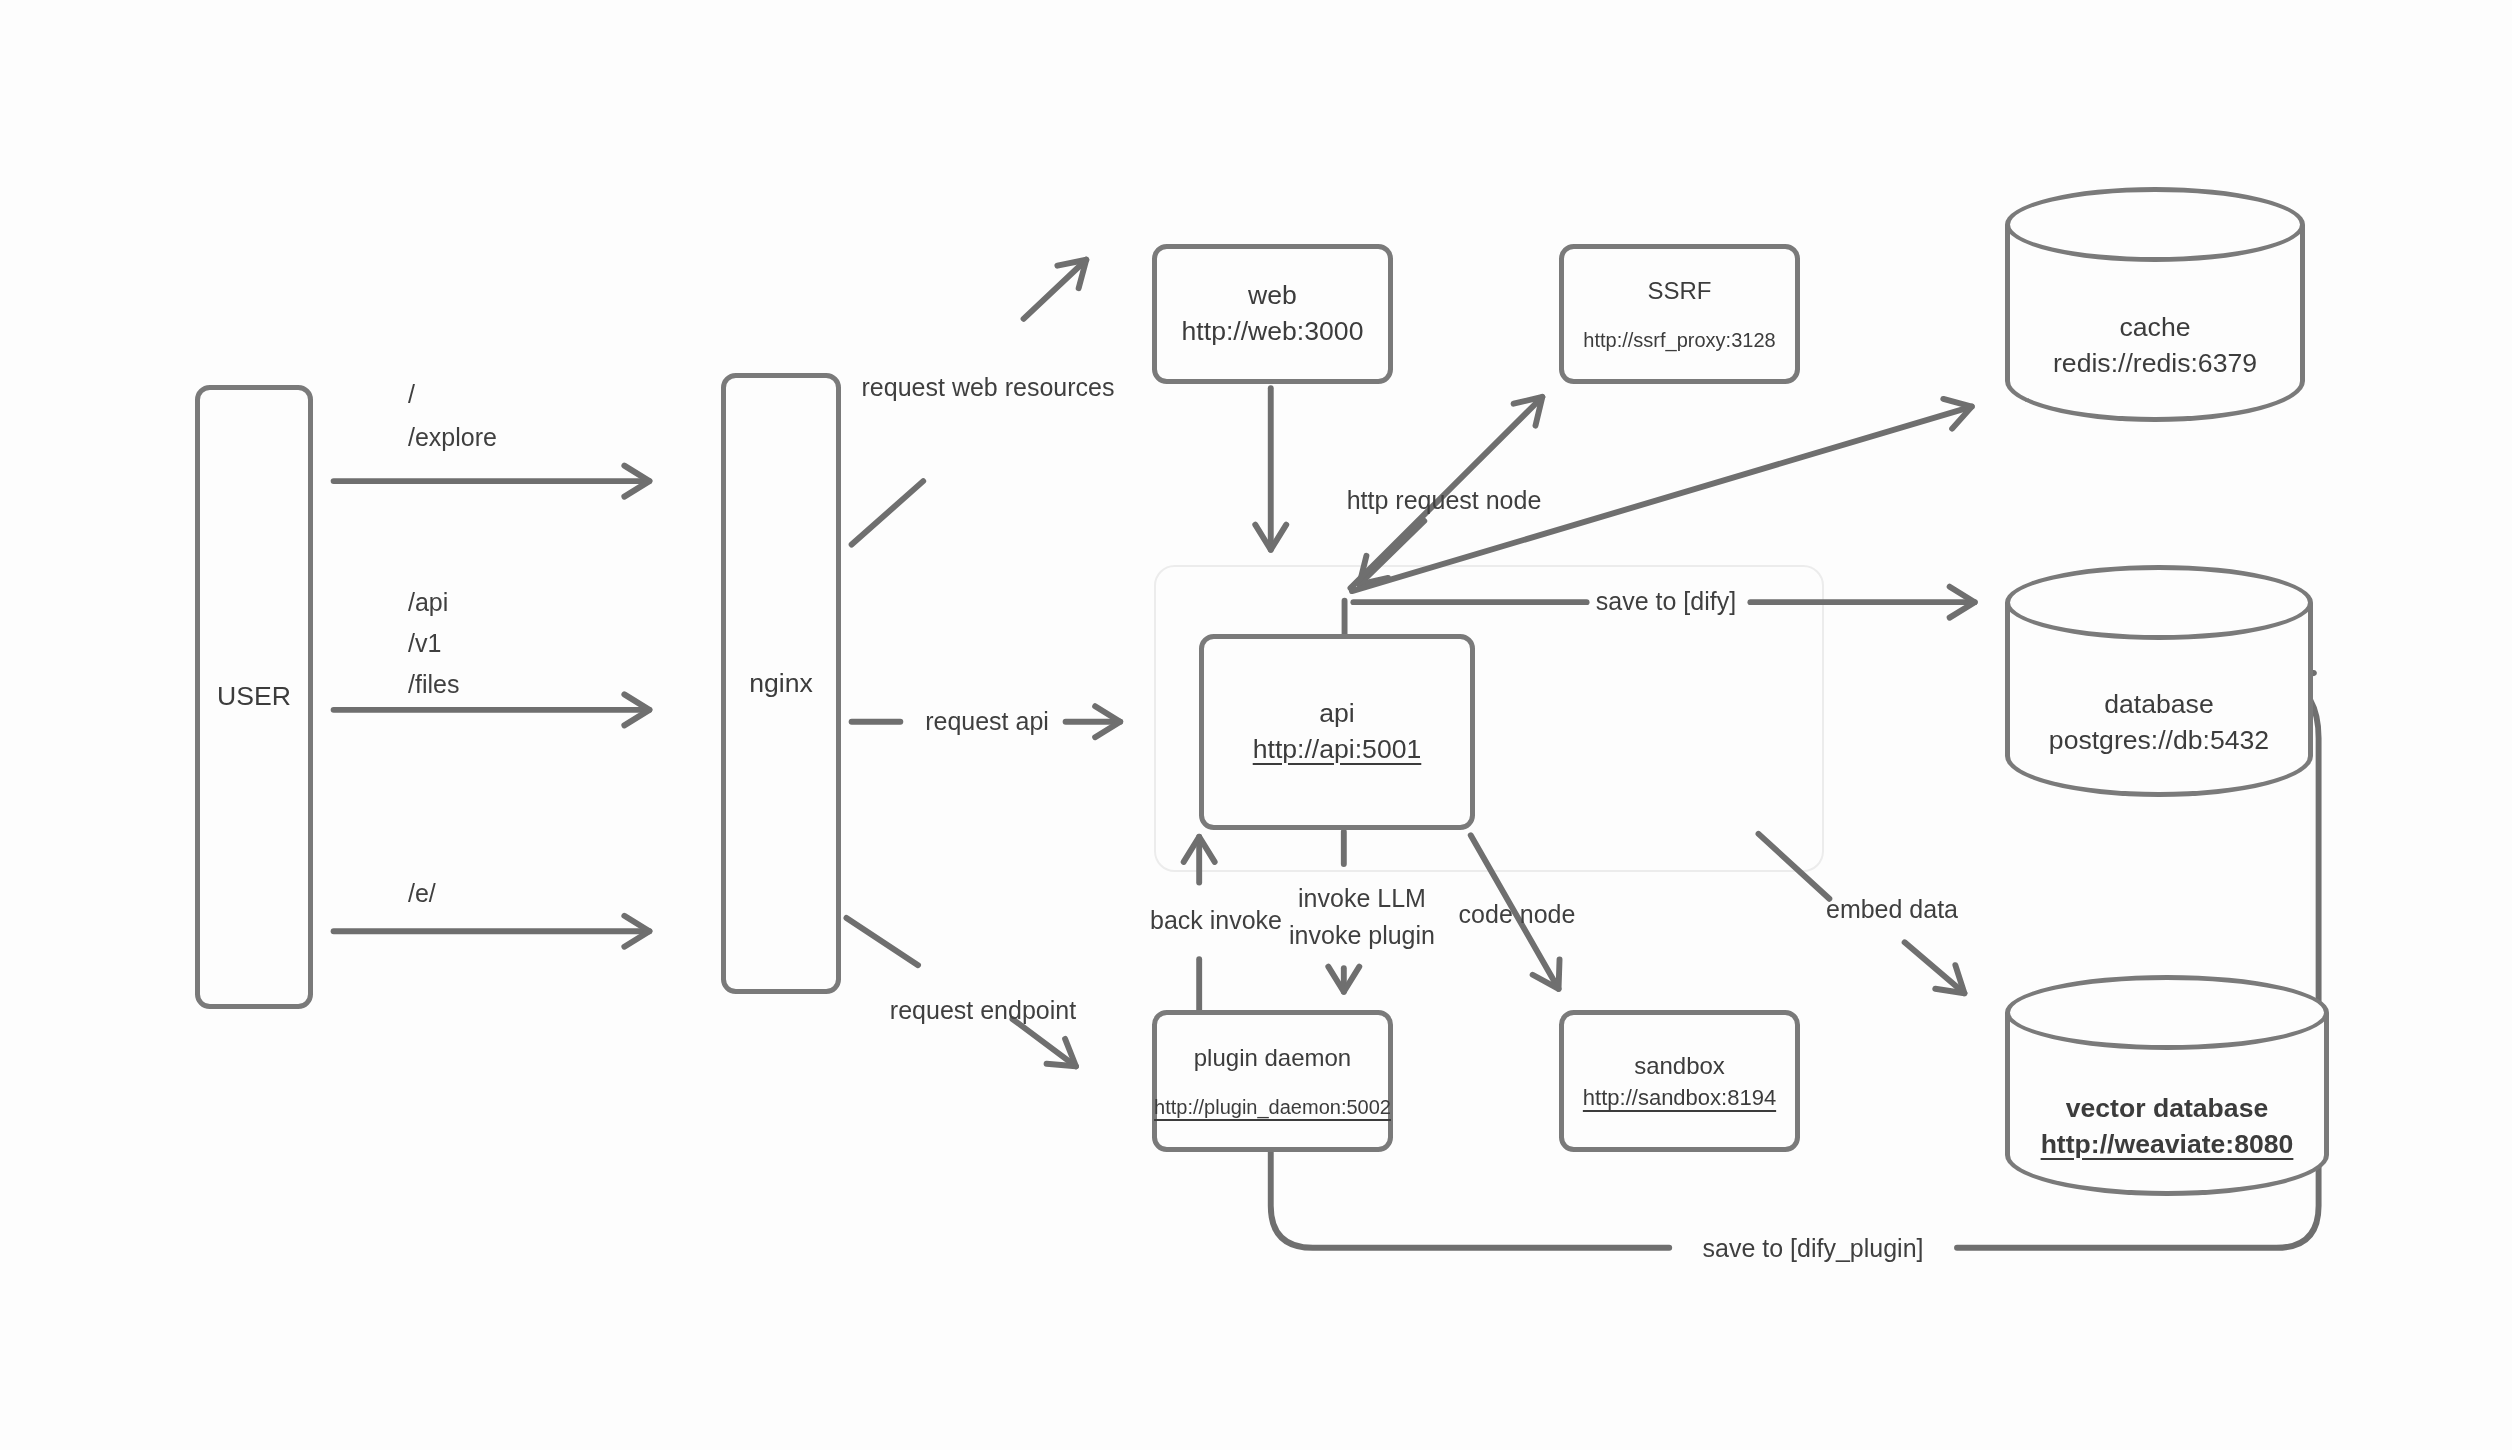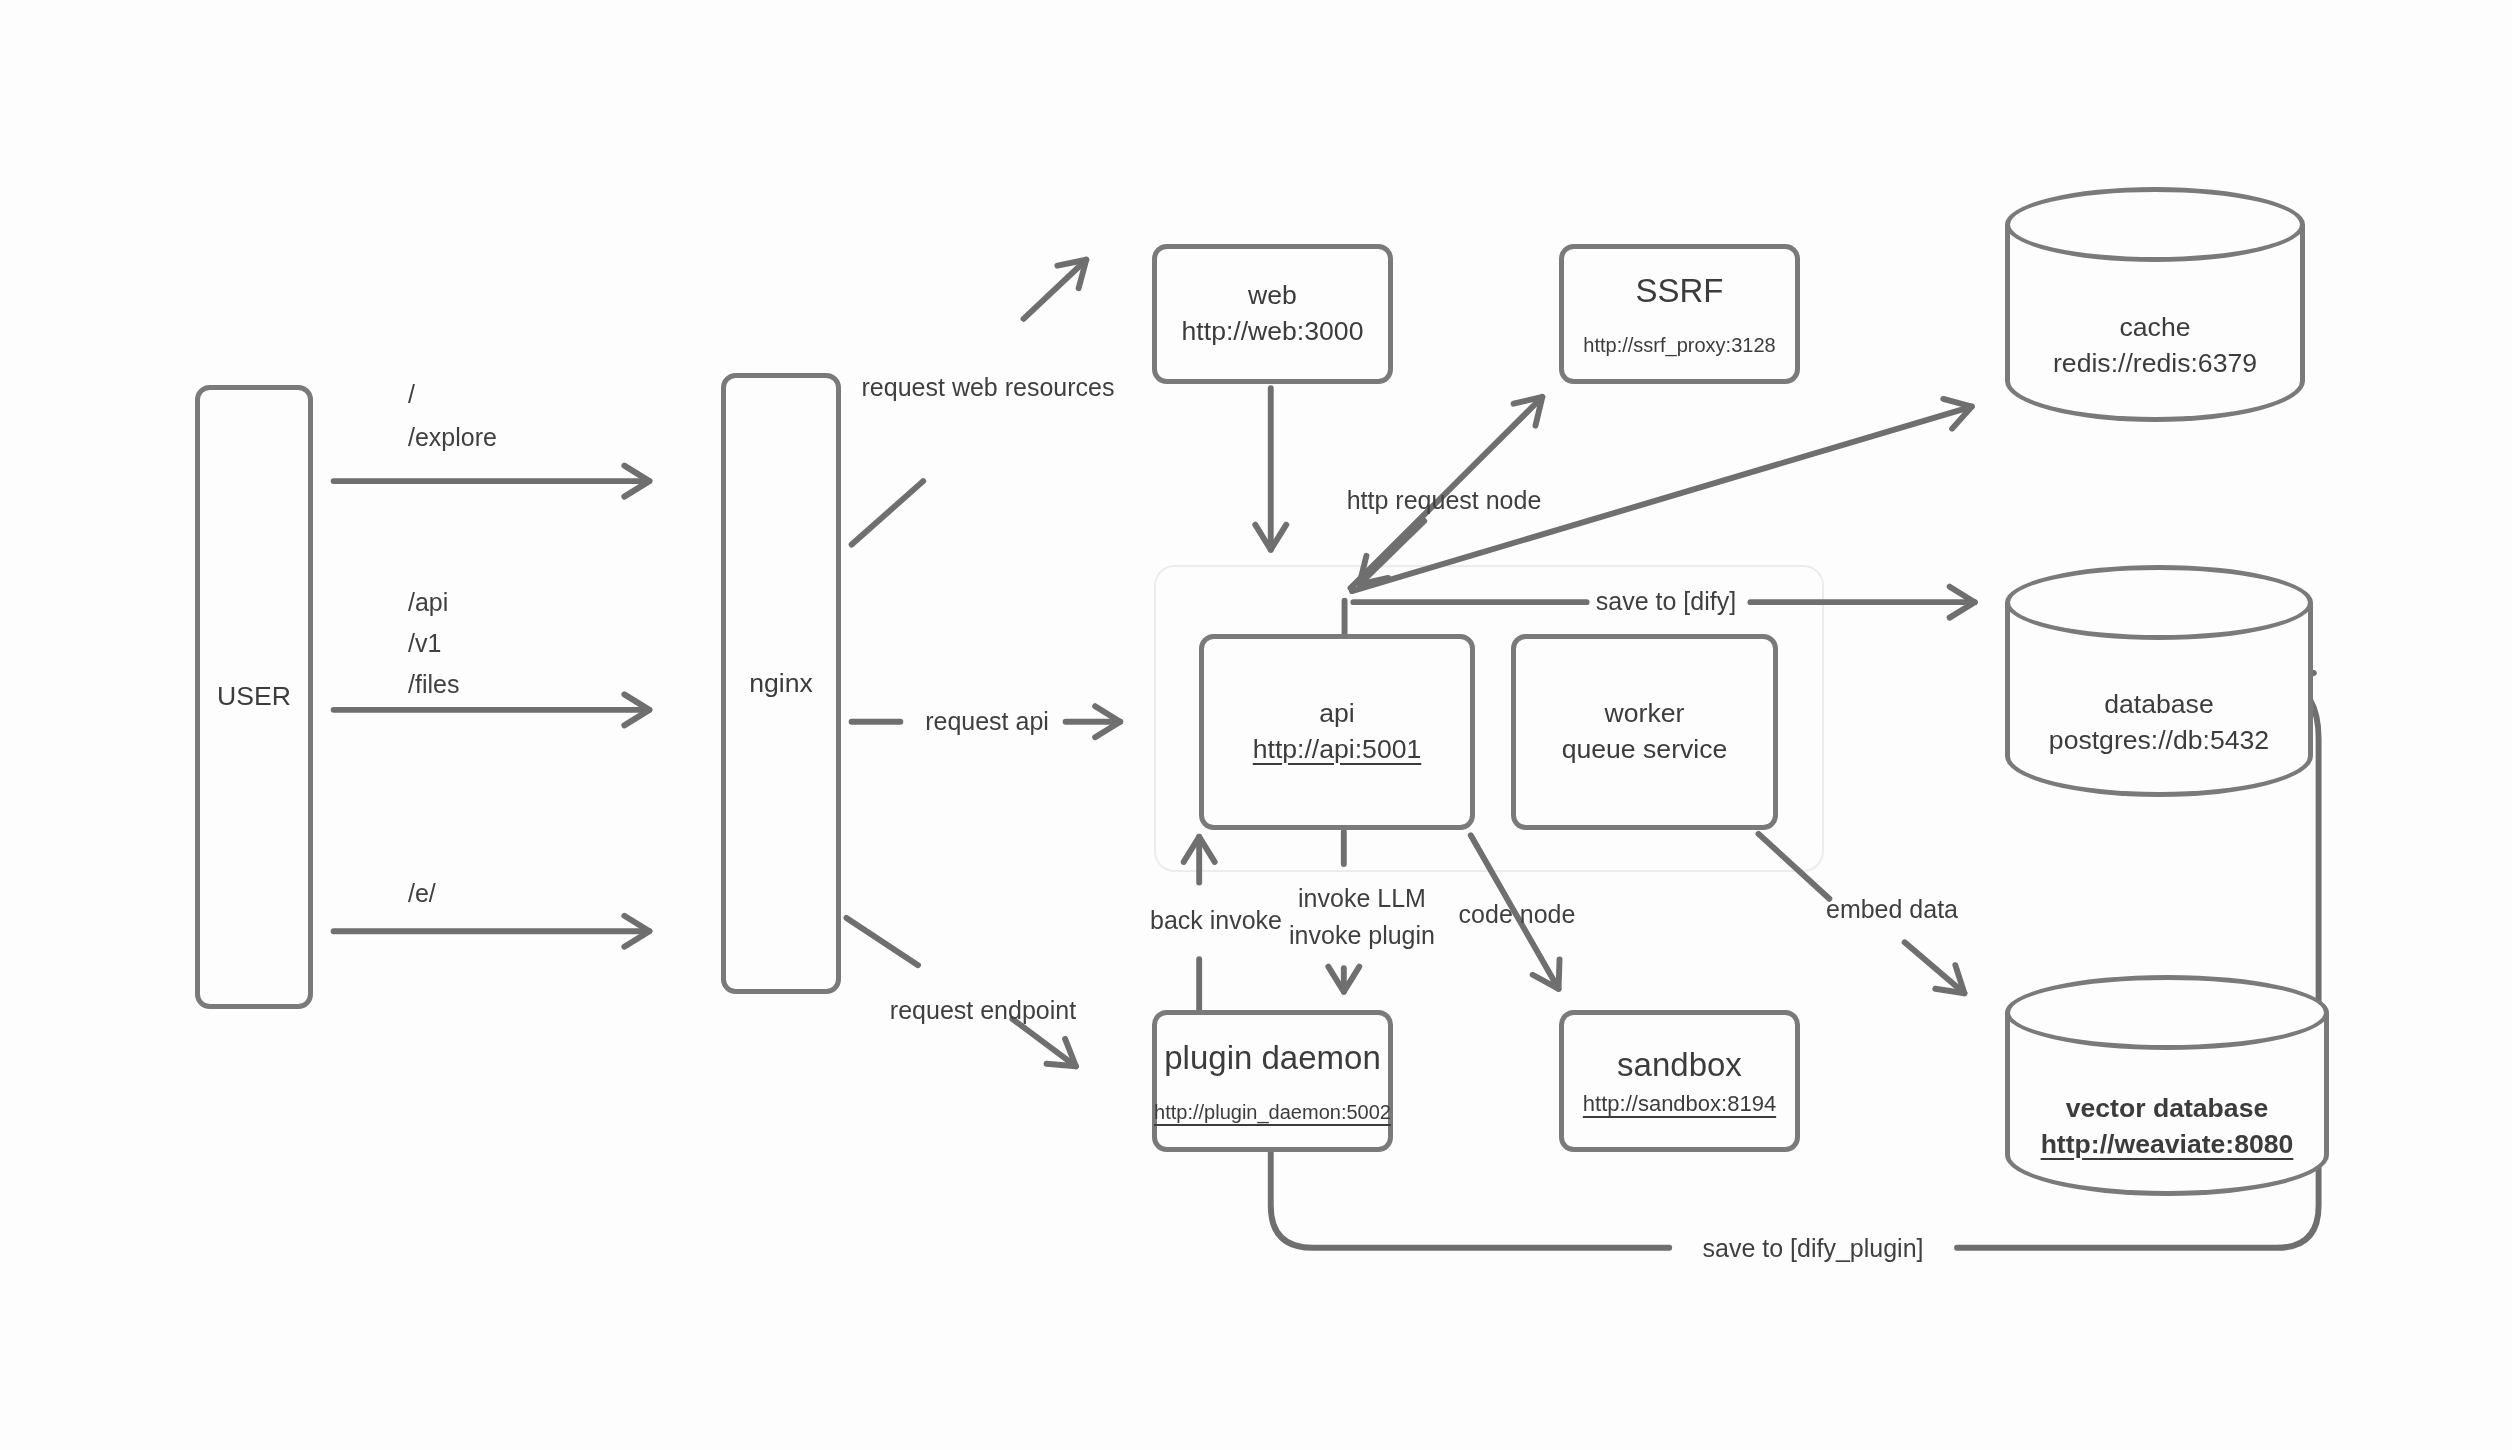--- a/index.html
+++ b/index.html
@@ -21,21 +21,21 @@
     background: #fdfdfd;
     display: flex; flex-direction: column; align-items: center; justify-content: center;
     z-index: 2; text-align: center;
   }
   .group-box {
     position: absolute; box-sizing: border-box;
     border: 2.2px solid #ececec; border-radius: 20.7px;
     background: transparent; z-index: 0;
   }
   .title  { font-size: 26.6px; line-height: 1.35; color: #3c3c3c; }
-  .title-lg { font-size: 33px; line-height: 1.3; color: #3c3c3c; }
+  .title-lg { font-size: 24px; line-height: 1.3; color: #3c3c3c; }
   .sub    { font-size: 26.6px; line-height: 1.35; color: #3c3c3c; }
   .sub-sm { font-size: 20px; line-height: 1.3; color: #3c3c3c; margin-top: 20px; }
   .sub-md { font-size: 22px; line-height: 1.3; color: #3c3c3c; margin-top: 3px; }
   .link { text-decoration: underline; text-underline-offset: 5.2px; text-decoration-thickness: 1.8px; }
 
   .cyl { position: absolute; z-index: 2; }
   .cyl .cyl-top {
     position: absolute; left: 0; right: 0; top: 0; height: 75px;
     box-sizing: border-box; border: 5.2px solid #7a7a7a; border-radius: 50%;
     background: #fdfdfd; z-index: 2;
@@ -134,24 +134,20 @@
   <div class="node" style="left:1559px; top:244px; width:241px; height:140px;">
     <span class="title-lg">SSRF</span>
     <span class="sub-sm">http://ssrf_proxy:3128</span>
   </div>
 
   <div class="node" style="left:1199px; top:634px; width:276px; height:196px;">
     <span class="title">api</span>
     <span class="sub link">http://api:5001</span>
   </div>
 
-  <div class="node" style="left:1511px; top:634px; width:267px; height:196px;">
-    <span class="title">worker</span>
-    <span class="sub">queue service</span>
-  </div>
 
   <div class="node" style="left:1152px; top:1010px; width:241px; height:142px;">
     <span class="title-lg">plugin daemon</span>
     <span class="sub-sm link">http://plugin_daemon:5002</span>
   </div>
 
   <div class="node" style="left:1559px; top:1010px; width:241px; height:142px;">
     <span class="title-lg">sandbox</span>
     <span class="sub-md link">http://sandbox:8194</span>
   </div>

